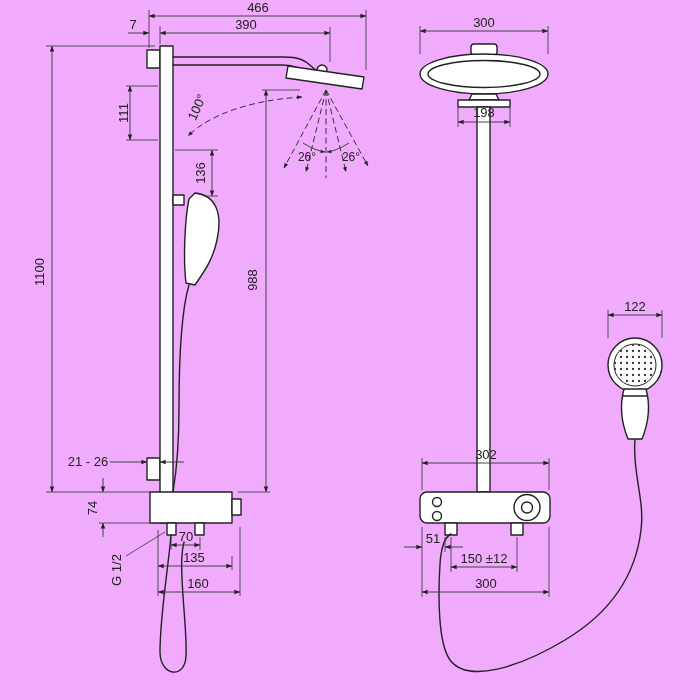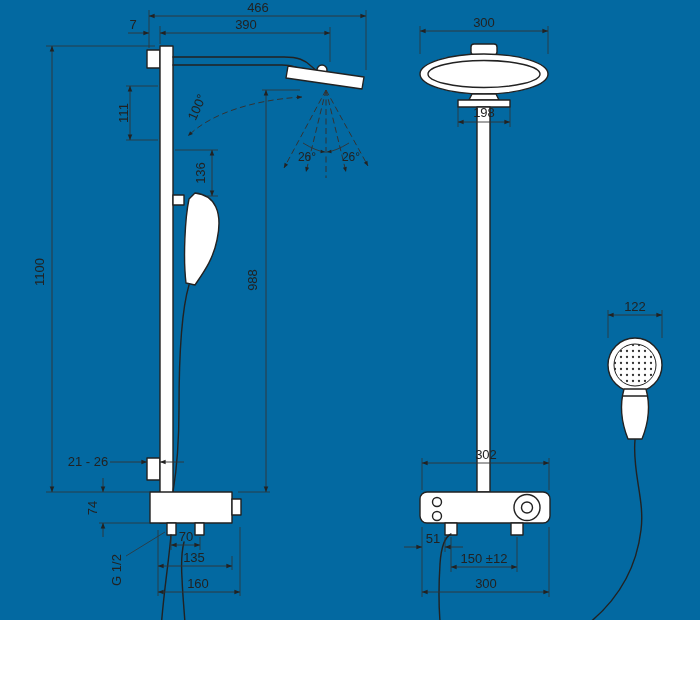--- a/index.html
+++ b/index.html
@@ -1,17 +1,17 @@
 <!DOCTYPE html>
 <html><head>
 <meta charset="utf-8">
 <style>
   html,body{margin:0;padding:0;background:#ffffff;}
   .page{
-    width:700px;height:620px;background:#0369a1;position:relative;overflow:hidden;
+    width:700px;height:700px;background:#f0abfc;position:relative;overflow:hidden;
     font-family:"Liberation Sans", sans-serif;
   }
   svg{display:block;}
   .shape{fill:#ffffff;stroke:#222222;stroke-width:1.4;stroke-linejoin:round;}
   .stroke{fill:none;stroke:#222222;stroke-width:1.4;stroke-linecap:round;}
   .ext{fill:none;stroke:#333333;stroke-width:0.8;}
   .dim{fill:none;stroke:#333333;stroke-width:0.9;}
   .dash{fill:none;stroke:#333333;stroke-width:1;stroke-dasharray:6 3.5;}
   .lbl{fill:#222222;font-size:13px;font-family:"Liberation Sans",sans-serif;}
   .lblS{fill:#222222;font-size:12px;font-family:"Liberation Sans",sans-serif;}

